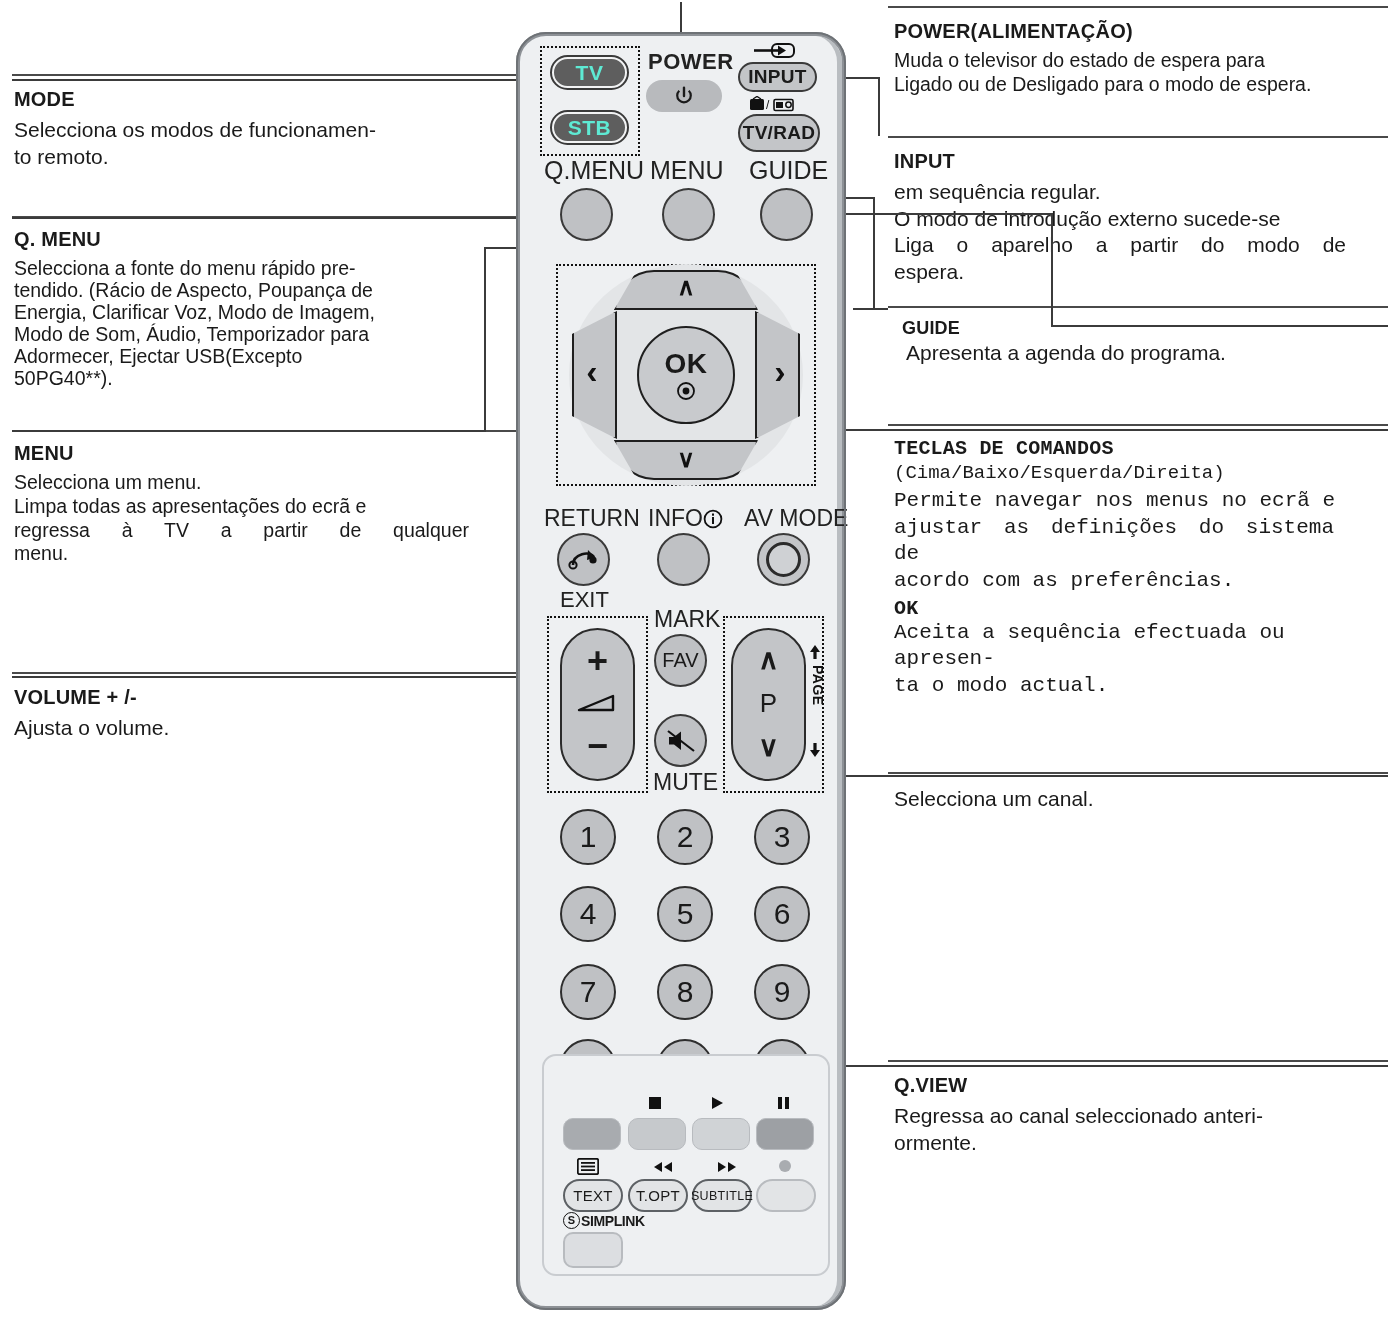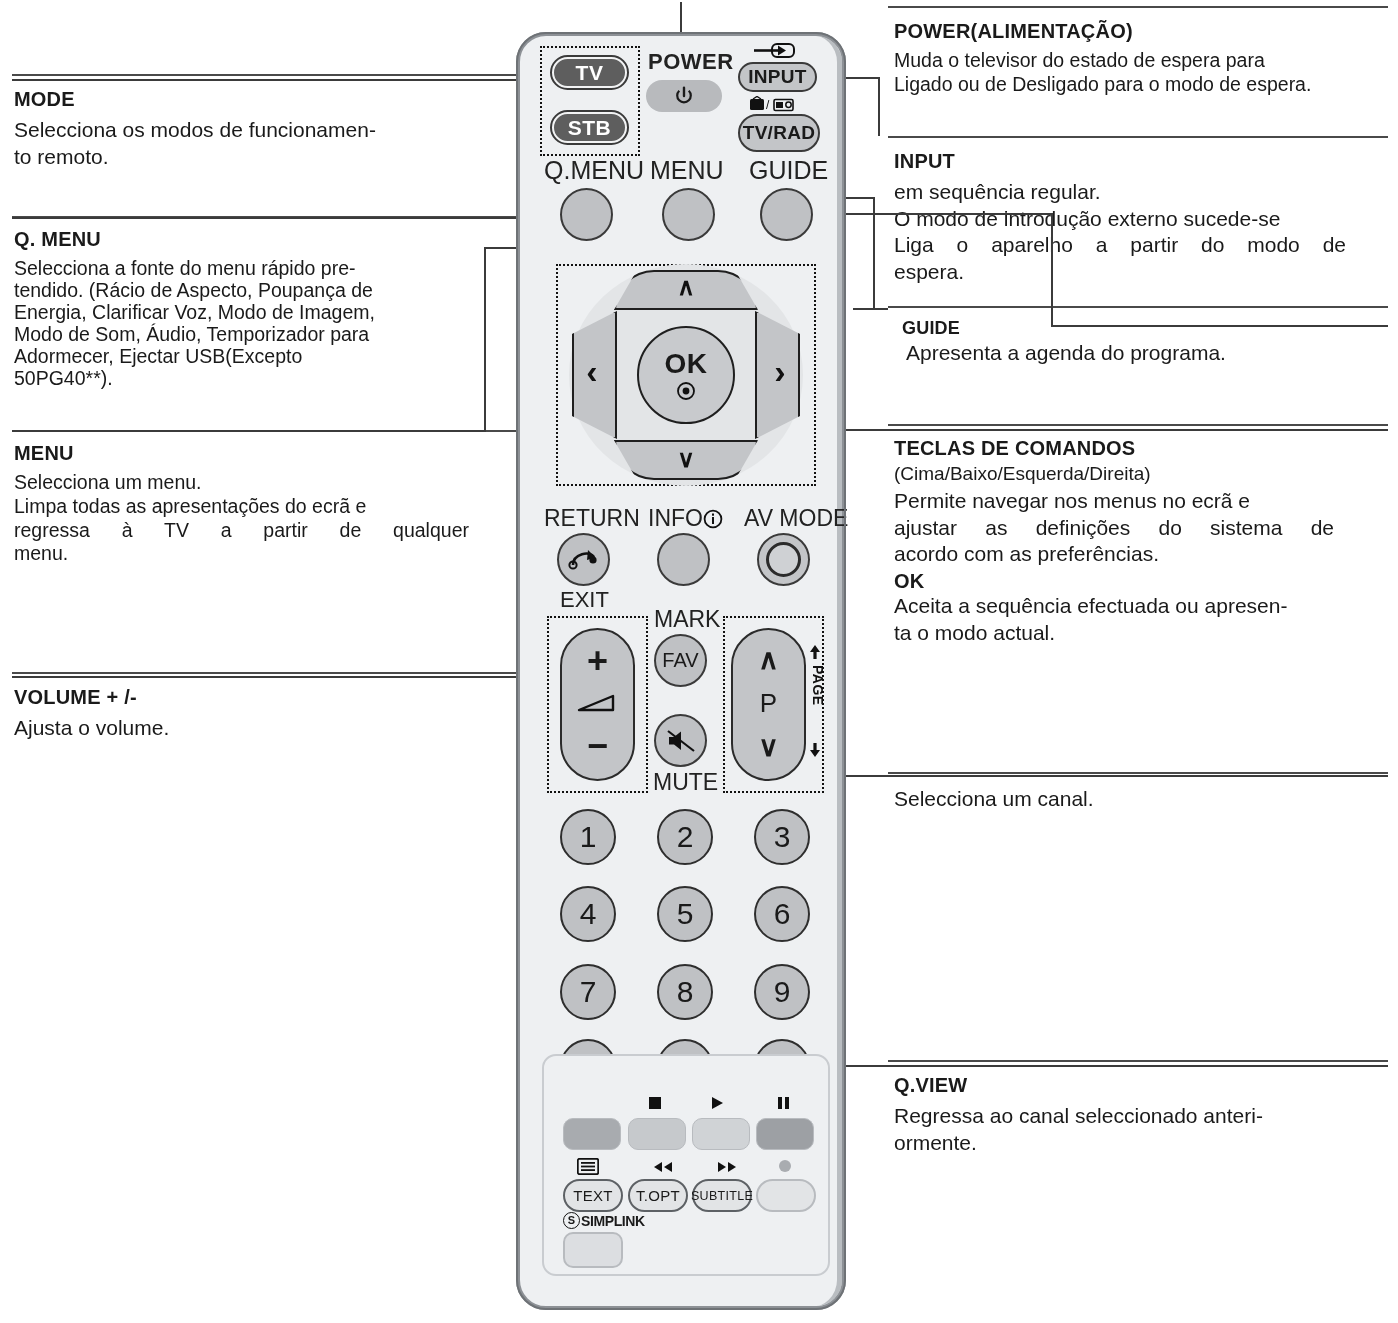--- a/index.html
+++ b/index.html
@@ -44,21 +44,21 @@
 
   .rbtn { position:absolute; }
 
   
   .pill {
     border-radius:999px; display:flex; align-items:center; justify-content:center;
     font-weight:bold; color:#ffffff;
   }
   .pill-dark {
     background:#5e5e5e; border:2.5px solid #f2f3f4; outline:2px solid #3a3a3a;
-    color:#ffffff; font-size:21px; letter-spacing:0.5px;
+    color:#5eead4; font-size:21px; letter-spacing:0.5px;
   }
   .pill-light {
     background:#c3c5c8; border:2px solid #3a3a3a; color:#1a1a1a;
     font-size:19px; letter-spacing:0.3px;
   }
 
   .circ {
     border-radius:50%; background:#bfc1c4; border:2px solid #3a3a3a;
     display:flex; align-items:center; justify-content:center;
     font-size:23px; color:#1a1a1a;
@@ -175,21 +175,21 @@
 
 <div class="hr" style="left:888px; top:306px; width:500px;"></div>
 
 <div class="txtblock" style="left:902px; top:318px; width:470px;">
   <div class="blk-title sm" style="margin-bottom:1px;">GUIDE</div>
   <div class="blk-body lg" style="padding-left:4px;">Apresenta a agenda do programa.</div>
 </div>
 
 <div class="hr" style="left:888px; top:424px; width:500px;"></div>
 
-<div class="txtblock" style="left:894px; top:437px; width:470px;">
+<div class="txtblock" style="left:894px; top:437px; width:470px;font-family:Liberation Mono, monospace;">
   <div class="blk-title" style="margin-bottom:2px;">TECLAS DE COMANDOS</div>
   <div class="blk-body" style="font-size:19px; margin-bottom:3px;">(Cima/Baixo/Esquerda/Direita)</div>
   <div class="blk-body lg">Permite navegar nos menus no ecrã e</div>
   <div class="blk-body lg" style="width:440px; text-align:justify; text-align-last:justify;">ajustar as definições do sistema de</div>
   <div class="blk-body lg">acordo com as preferências.</div>
   <div class="blk-title" style="margin:2px 0 0 0;">OK</div>
   <div class="blk-body lg">Aceita a sequência efectuada ou apresen-</div>
   <div class="blk-body lg">ta o modo actual.</div>
 </div>
 

